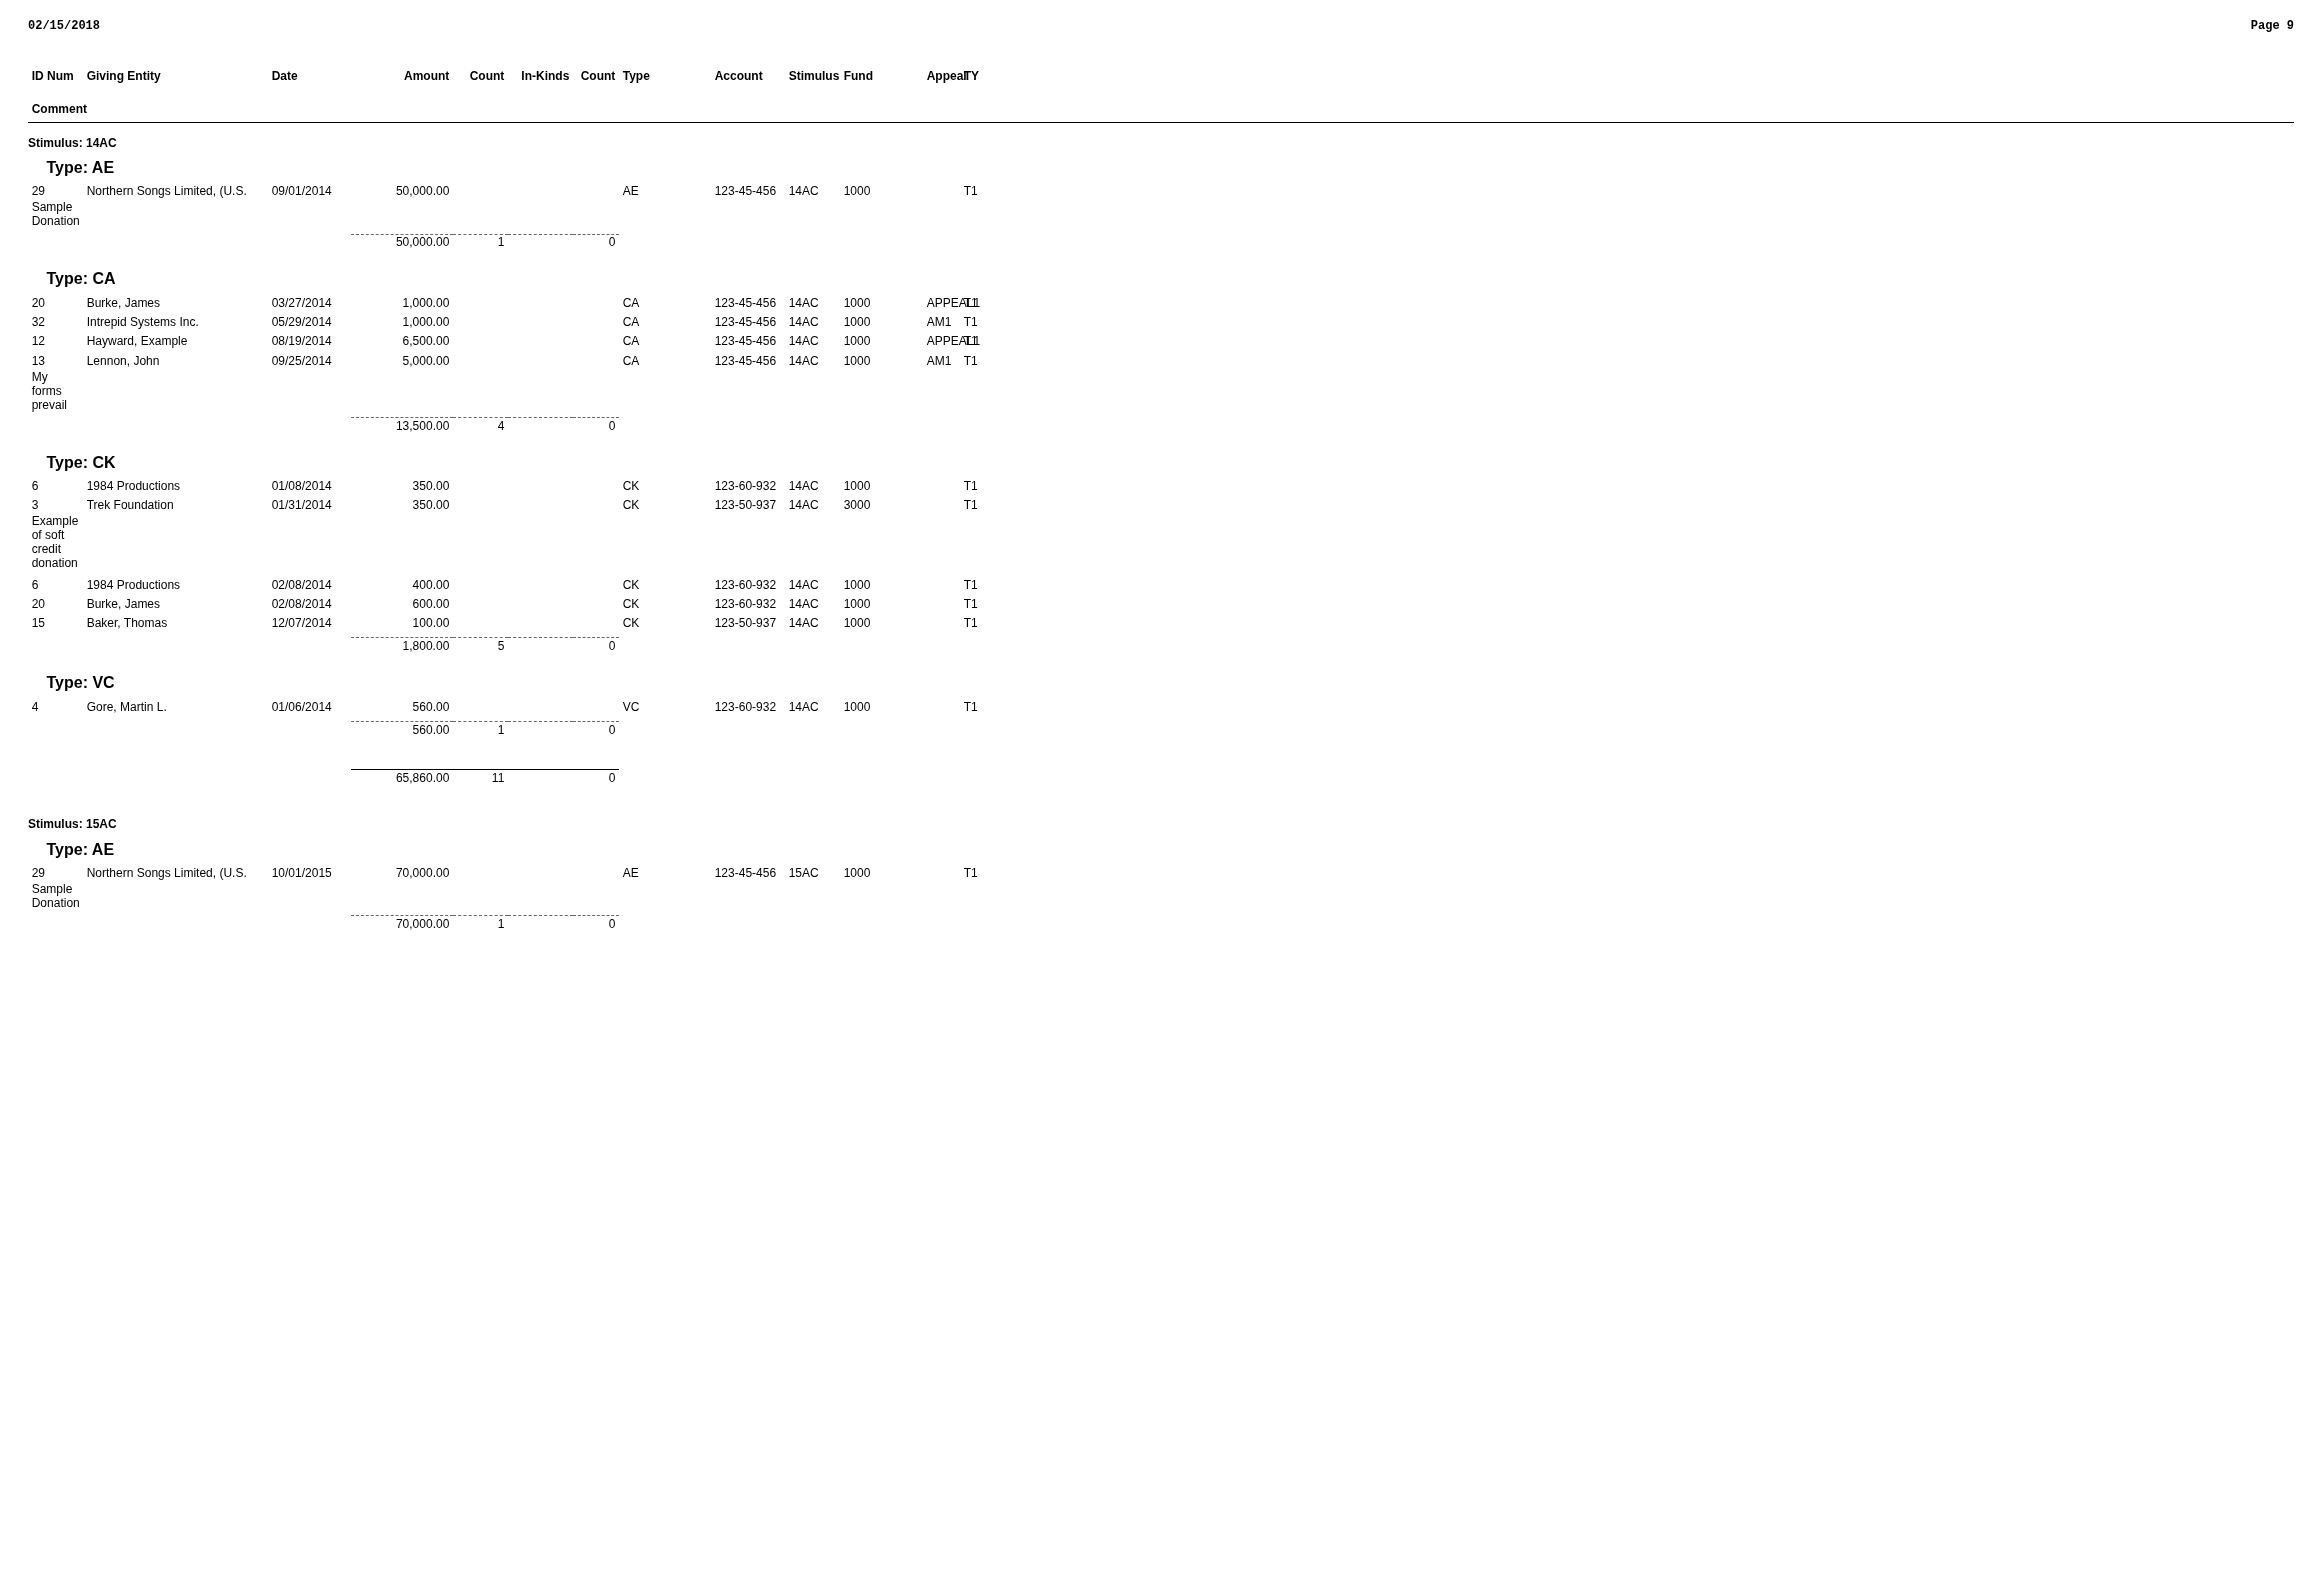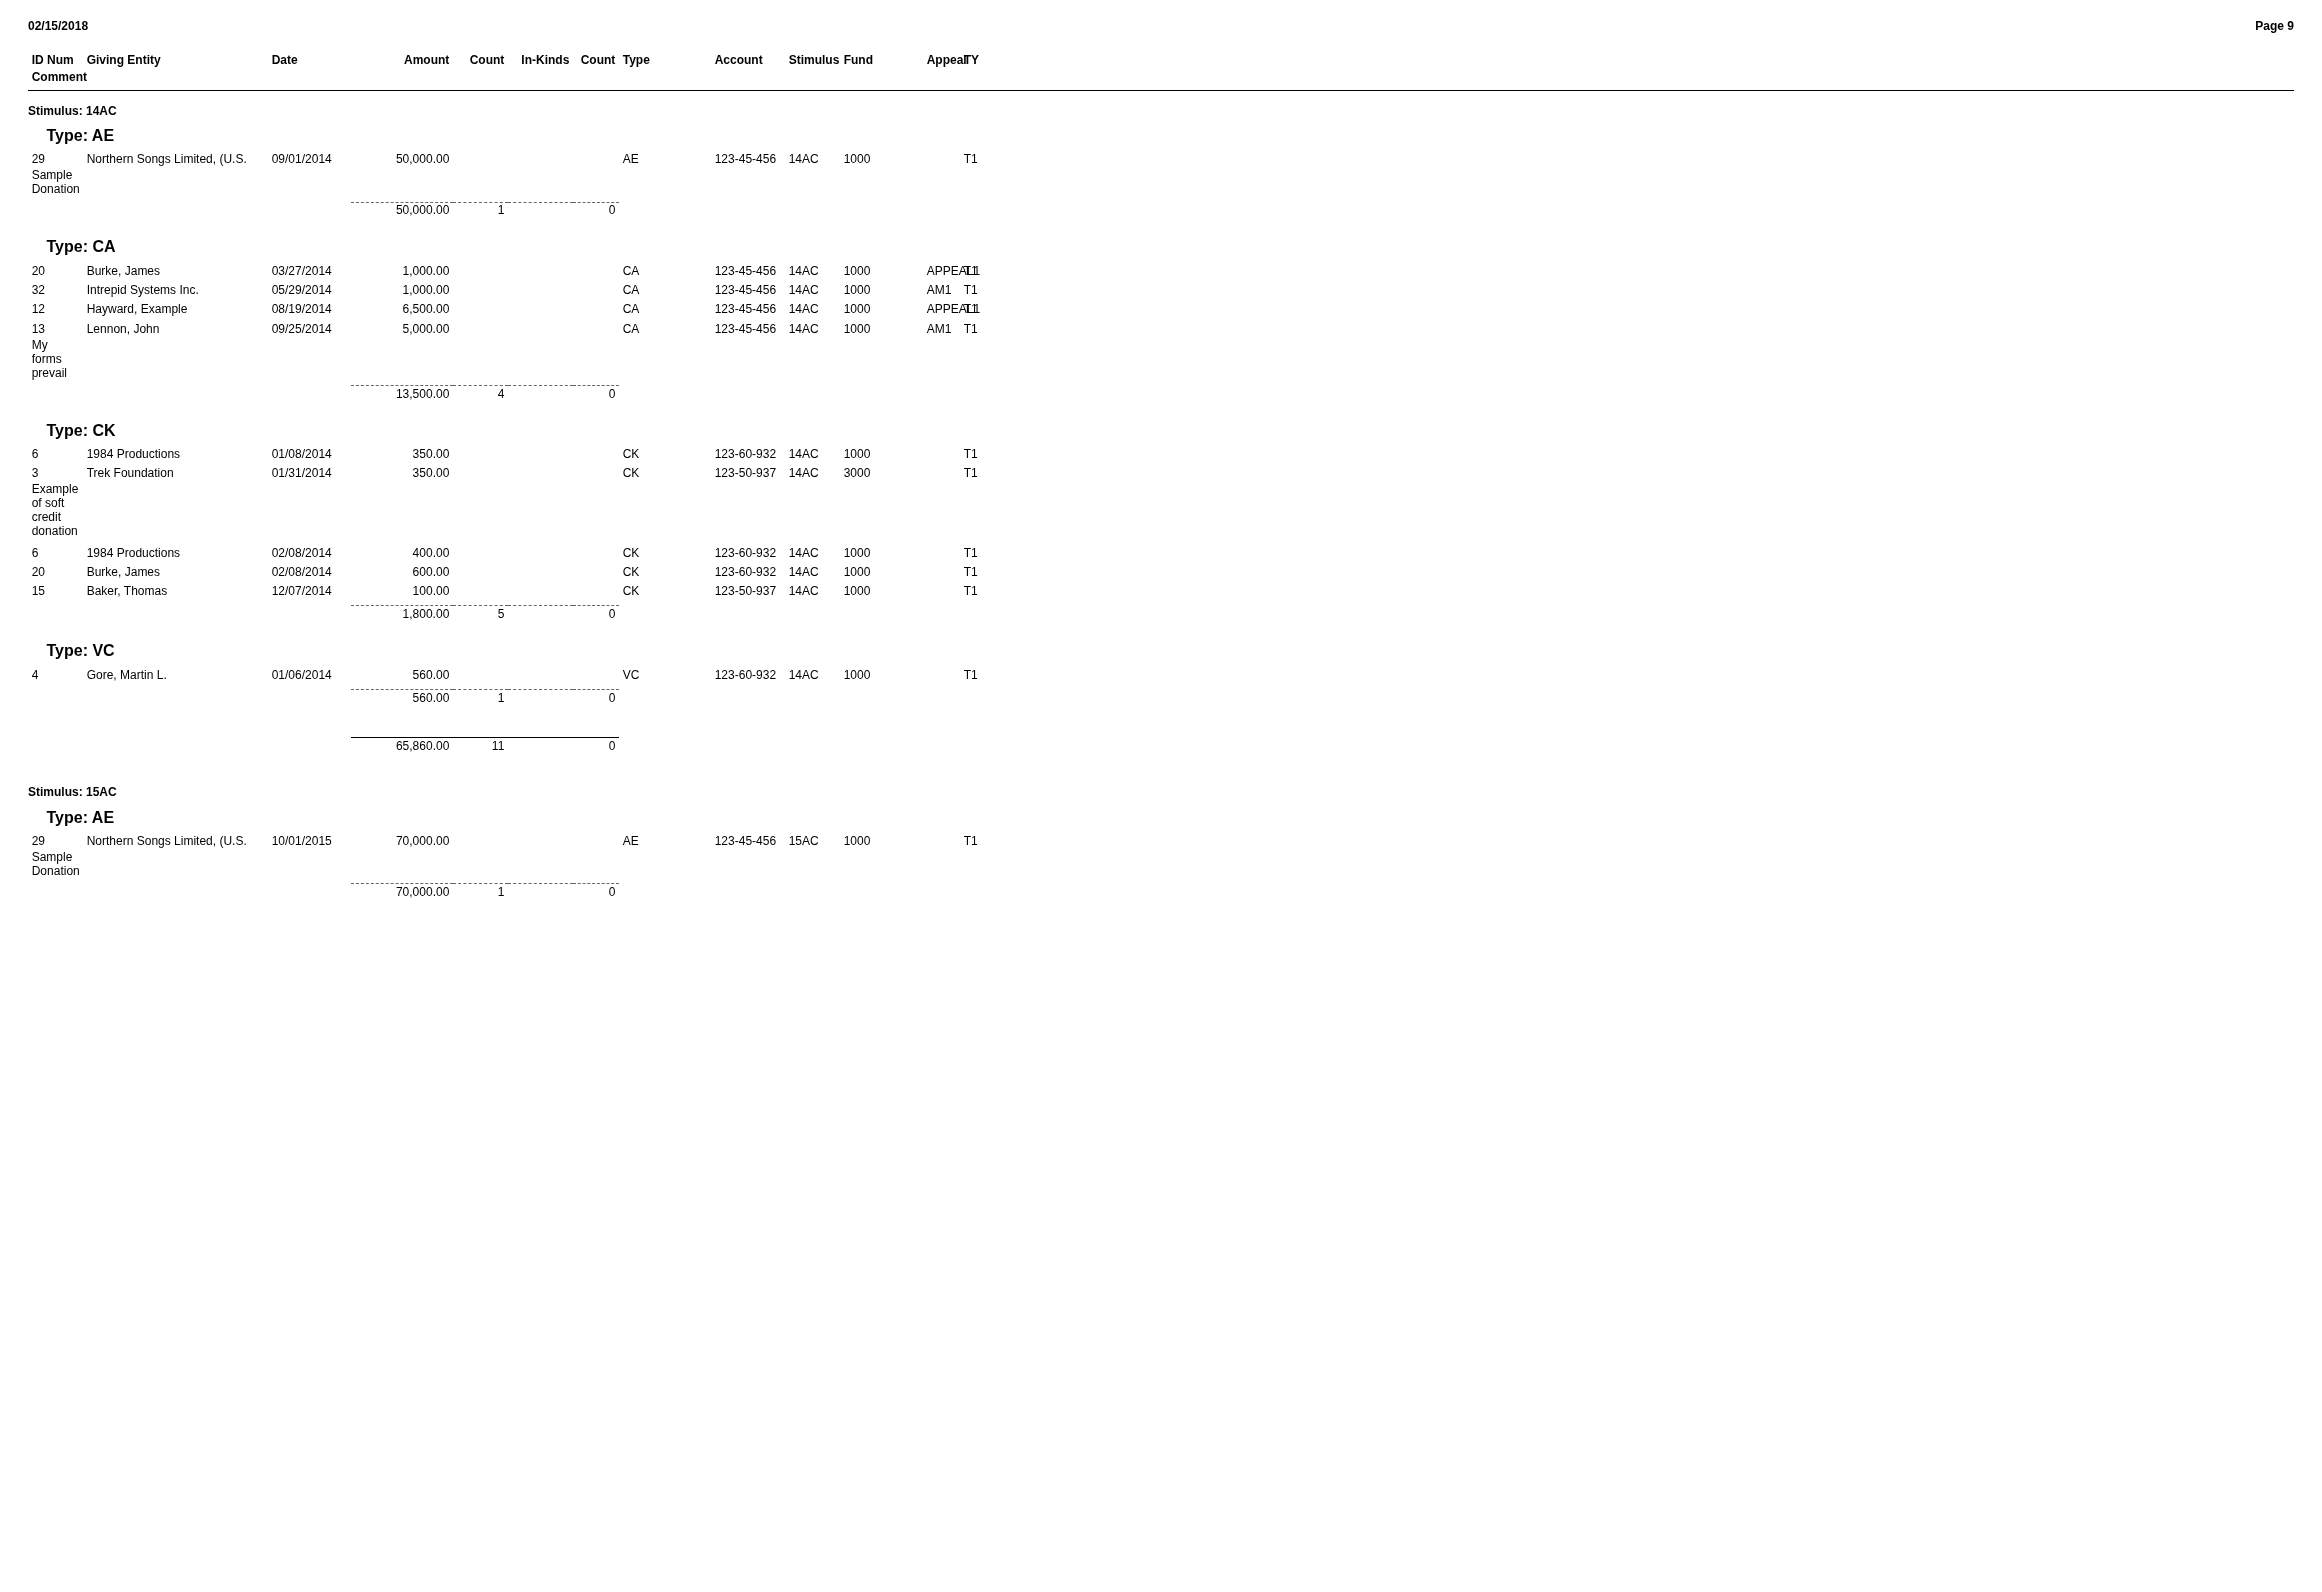--- a/index.html
+++ b/index.html
@@ -8,36 +8,37 @@
       font-size: 12px;
       background: #fff;
       color: #000;
       padding: 18.5px 28px;
     }
     .page-header {
       display: flex;
       justify-content: space-between;
       align-items: flex-end;
       margin-bottom: 18.5px;
+      font-family: Liberation Mono, monospace;
     }
     .page-date { font-size: 12px; font-weight: bold; }
     .page-title-center { text-align: center; flex: 1; }
     .page-title-center h1 { font-size: 14.8px; font-weight: bold; }
     .page-title-center h2 { font-size: 13px; font-weight: bold; }
     .page-num { font-size: 12px; font-weight: bold; }
 
     .col-headers {
       display: grid;
       grid-template-columns: 55px 185px 83px 102px 55px 65px 46px 92px 74px 55px 83px 37px 1fr;
       border-bottom: 1.8px solid #000;
       padding-bottom: 3.7px;
       margin-bottom: 7.4px;
       font-weight: bold;
     }
-    .col-headers > span { padding: 1.8px 3.7px; }
+    .col-headers > span { padding: 1.8px 3.7px; margin-top: 16px; }
 
     .stimulus-header {
       font-weight: bold;
       font-size: 12px;
       margin: 13px 0 7.4px 0;
     }
     .type-header {
       font-weight: bold;
       font-size: 16px;
       margin: 9.2px 0 5.5px 18.5px;

